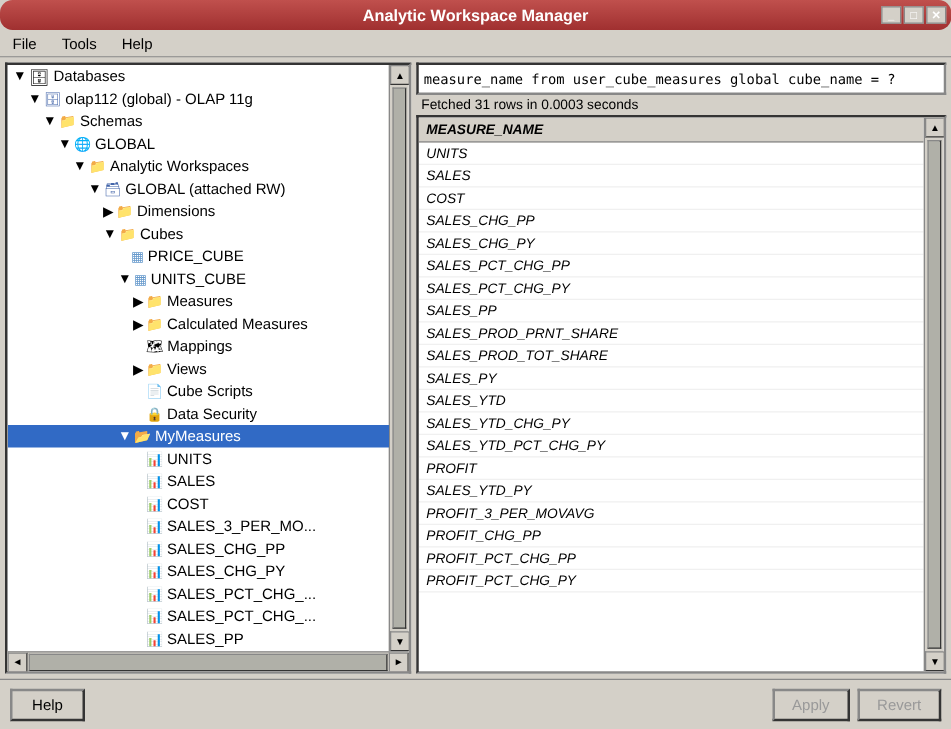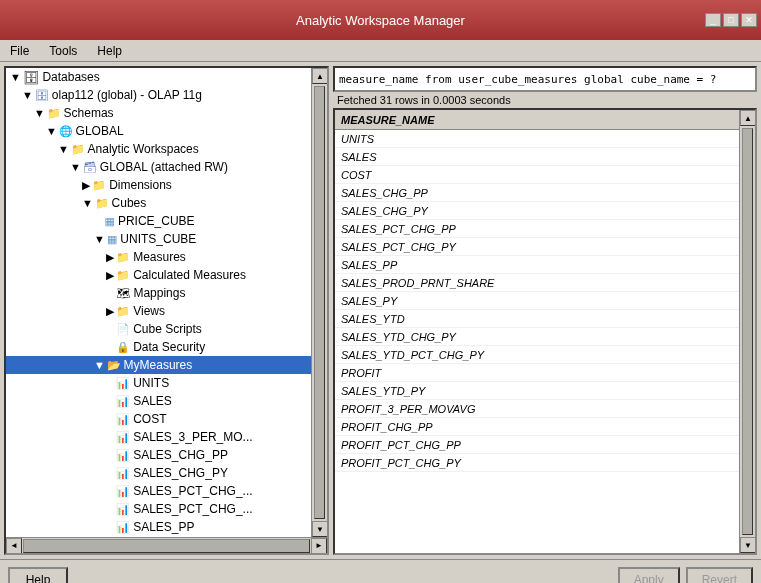--- a/index.html
+++ b/index.html
@@ -12,26 +12,27 @@
       overflow: hidden;
     }
 
     
     .title-bar {
       background: linear-gradient(to bottom, #c0504d, #a03030);
       color: white;
       text-align: center;
       padding: 4px 0;
       font-size: 13px;
-      font-weight: normal;
+      font-weight: bold;
       display: flex;
       align-items: center;
       justify-content: center;
       position: relative;
-      height: 40px;
+      height: 24px;
+      border-radius: 10px;
     }
     .title-bar-buttons {
       position: absolute;
       right: 4px;
       display: flex;
       gap: 2px;
     }
     .title-btn {
       width: 16px;
       height: 14px;
@@ -459,20 +460,21 @@
           <div class="result-body" id="result-body">
           <div class="result-row">UNITS</div>
               <div class="result-row">SALES</div>
               <div class="result-row">COST</div>
               <div class="result-row">SALES_CHG_PP</div>
               <div class="result-row">SALES_CHG_PY</div>
               <div class="result-row">SALES_PCT_CHG_PP</div>
               <div class="result-row">SALES_PCT_CHG_PY</div>
               <div class="result-row">SALES_PP</div>
               <div class="result-row">SALES_PROD_PRNT_SHARE</div>
+              <div class="result-row">SALES_PROD_TOT_SHARE</div>
               <div class="result-row">SALES_PY</div>
               <div class="result-row">SALES_YTD</div>
               <div class="result-row">SALES_YTD_CHG_PY</div>
               <div class="result-row">SALES_YTD_PCT_CHG_PY</div>
               <div class="result-row">PROFIT</div>
               <div class="result-row">SALES_YTD_PY</div>
               <div class="result-row">PROFIT_3_PER_MOVAVG</div>
               <div class="result-row">PROFIT_CHG_PP</div>
               <div class="result-row">PROFIT_PCT_CHG_PP</div>
               <div class="result-row">PROFIT_PCT_CHG_PY</div>

